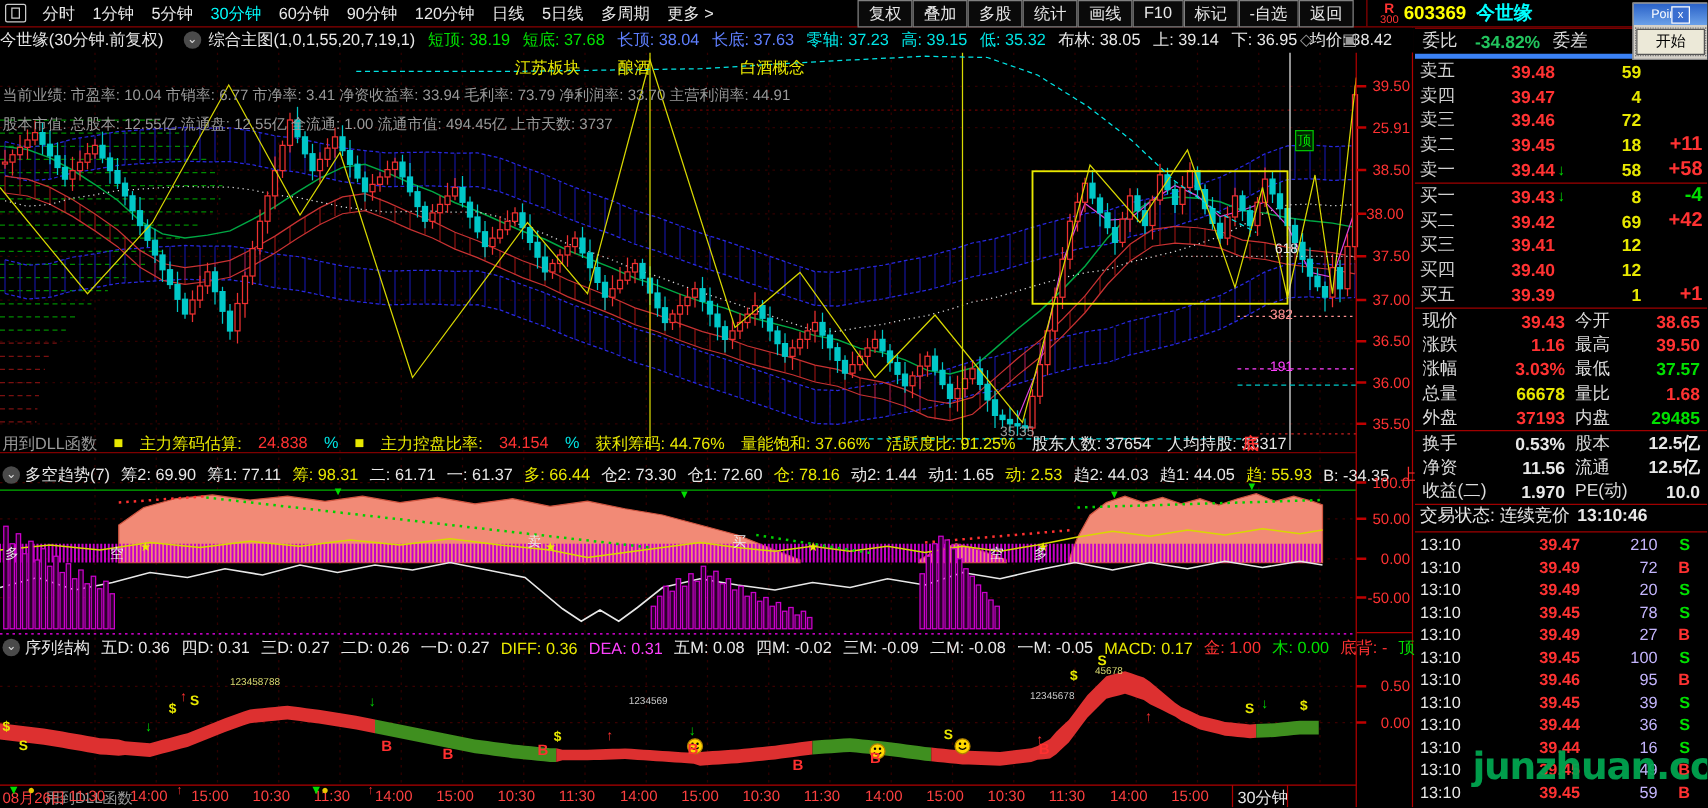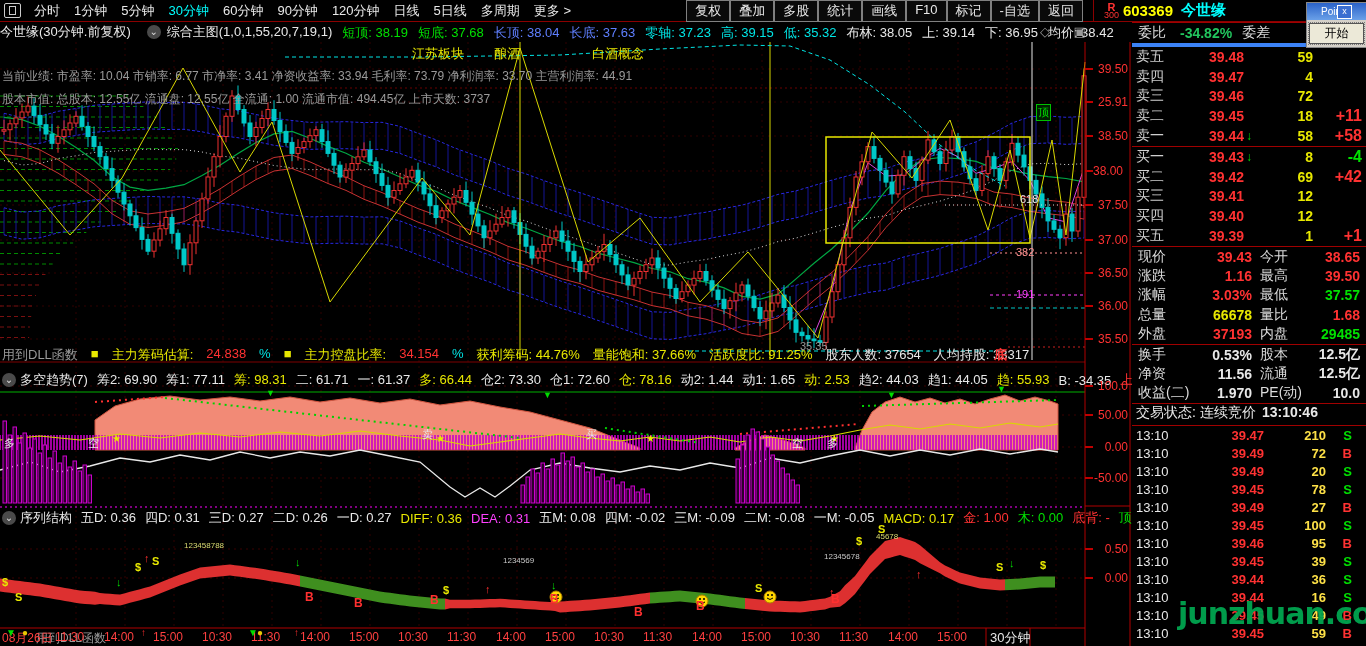--- a/index.html
+++ b/index.html
@@ -65,21 +65,21 @@
   .info-row .l1{width:52px;color:#dcdcdc;font-size:14px;}
   .info-row .v1{width:62px;text-align:right;font-weight:bold;font-size:14px;}
   .info-row .l2{width:46px;color:#dcdcdc;font-size:14px;margin-left:8px;}
   .info-row .v2{flex:1;text-align:right;font-weight:bold;font-size:14px;}
   #status-row{height:21px;border-top:1px solid #a00000;border-bottom:1px solid #a00000;
               display:flex;align-items:flex-start;padding:0 4px;color:#e8e8e8;font-size:14px;}
   #status-row .tm{font-weight:bold;margin-left:6px;}
   .tick-row{display:flex;align-items:center;height:18px;padding:0 4px;}
   .tick-row .t{width:46px;color:#e8e8e8;font-size:13px;}
   .tick-row .p{width:82px;text-align:right;color:#ff3232;font-weight:bold;font-size:13px;}
-  .tick-row .v{width:62px;text-align:right;color:#fde047;font-weight:bold;font-size:13px;}
+  .tick-row .v{width:62px;text-align:right;color:#c4b5fd;font-weight:normal;font-size:13px;}
   .tick-row .f{width:26px;text-align:right;font-weight:bold;font-size:13px;}
   
   #poin{position:absolute;left:1306px;top:2px;width:59px;z-index:50;border:1px solid #888;
         background:#d4d0c8;box-shadow:1px 1px 2px #000;}
   #poin-title{height:17px;background:linear-gradient(#2a62c8,#6aa0e8);display:flex;align-items:center;
               padding:0 14px;}
   #poin-title .t{color:#fff;font-size:10px;flex:1;overflow:hidden;white-space:nowrap;}
   #poin-close{width:13px;height:12px;background:#3a6ed0;border:1px solid #fff;color:#fff;font-size:9px;
               line-height:10px;text-align:center;}
   #poin-body{padding:3px 2px;}

